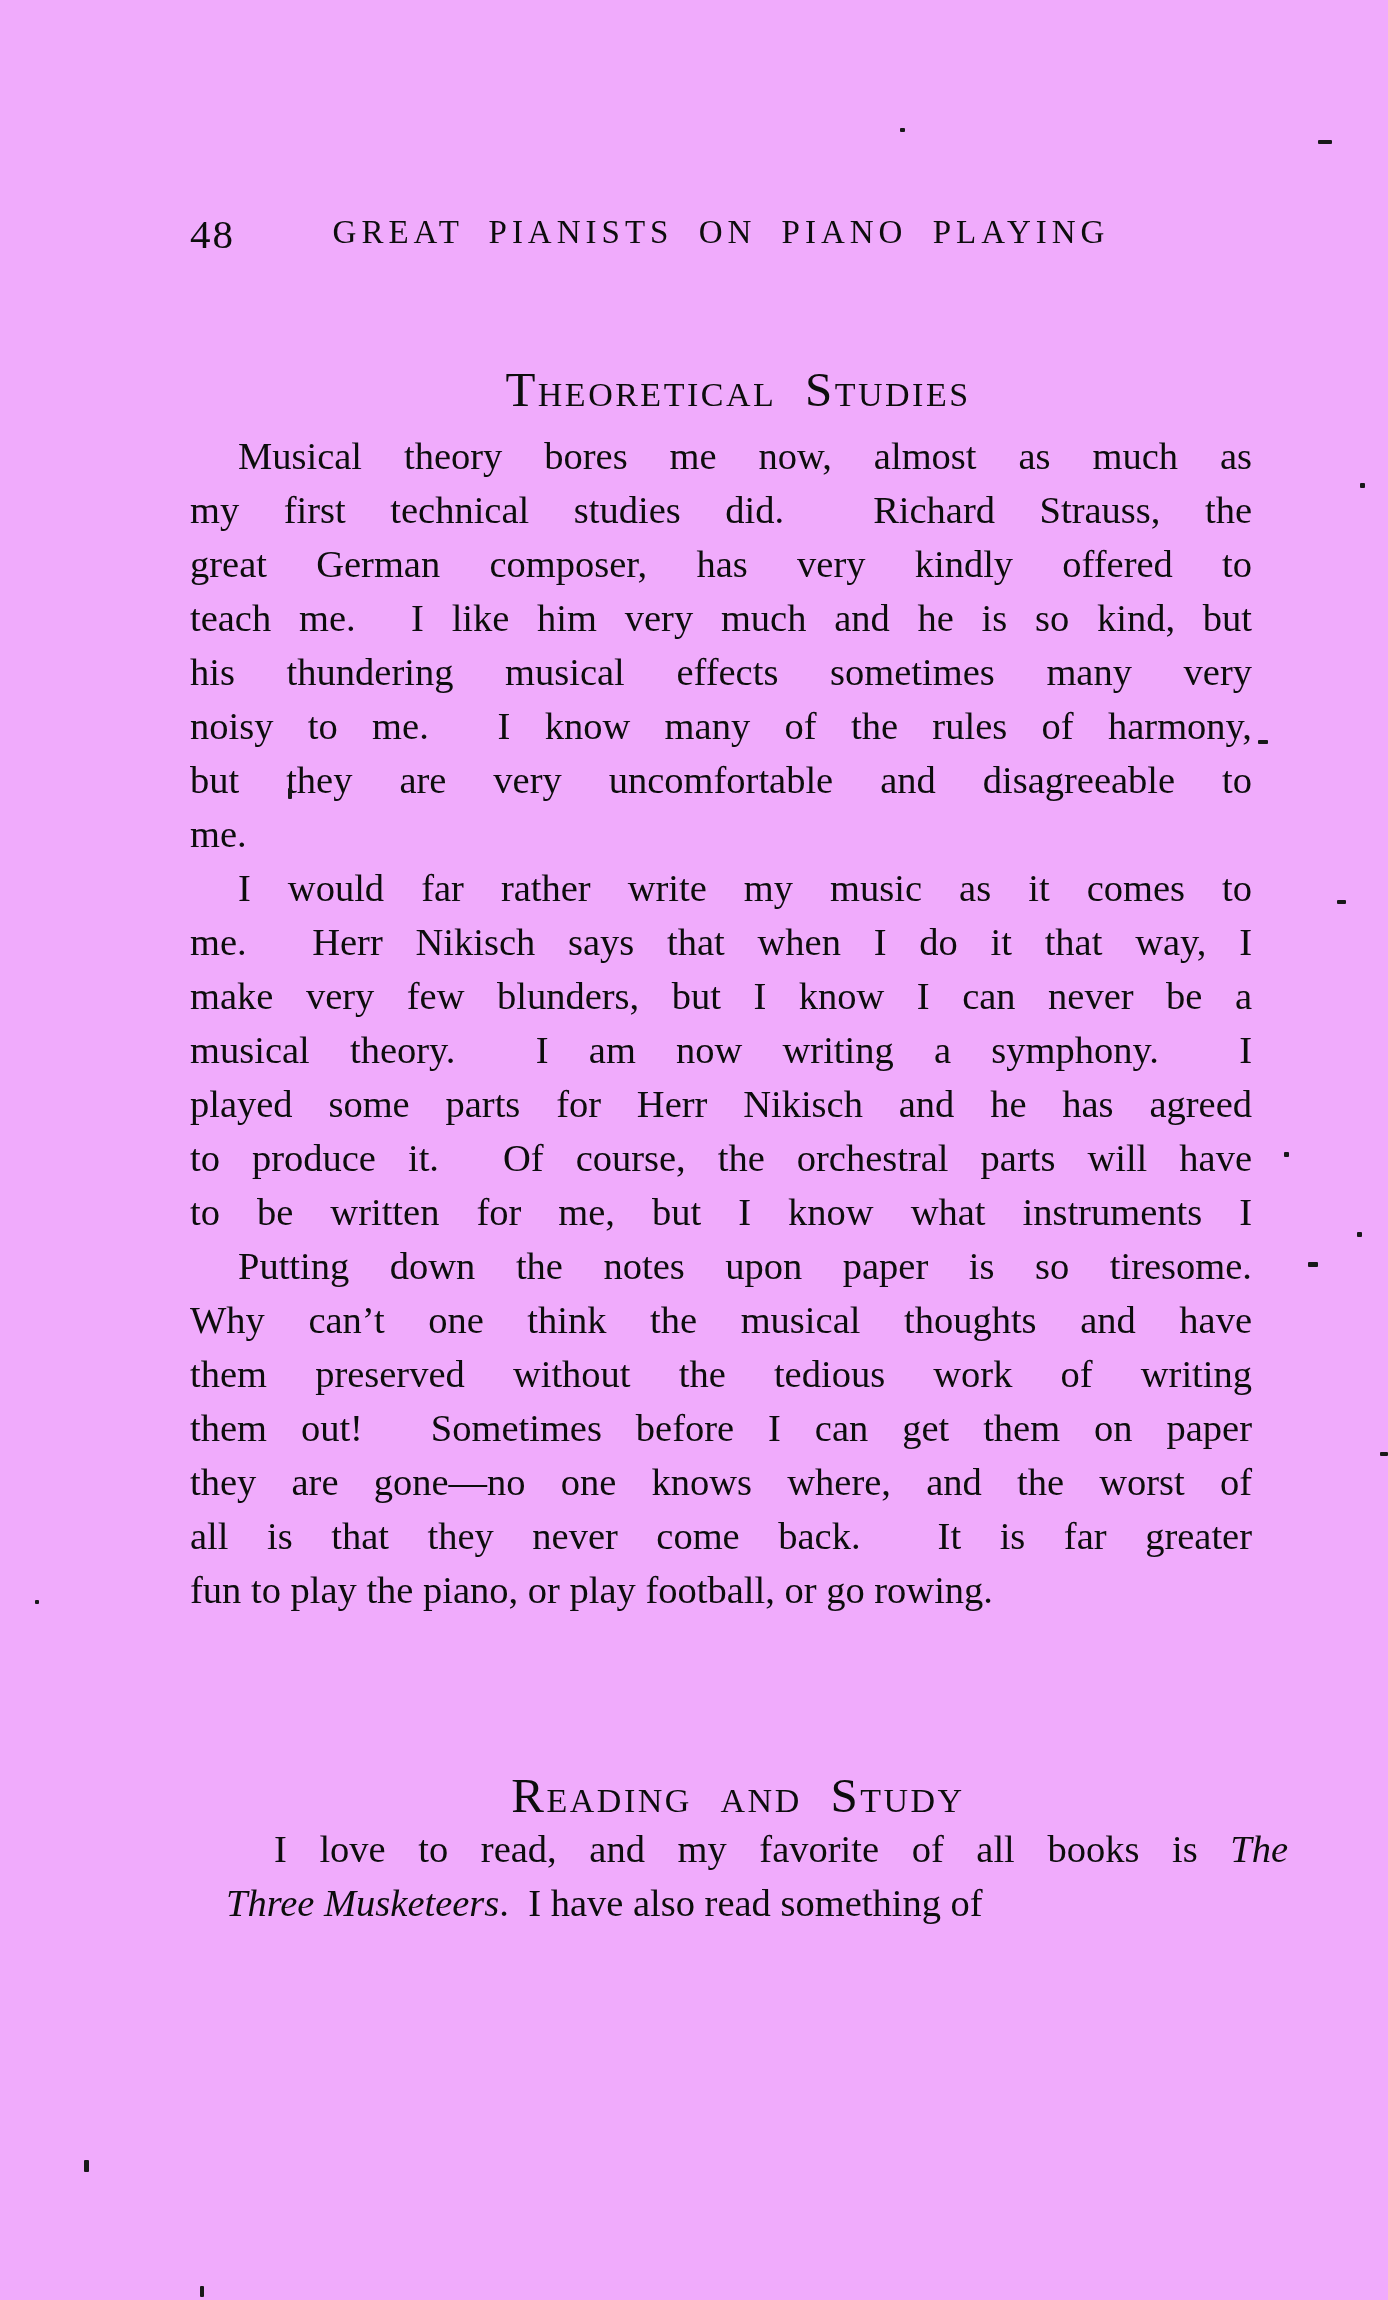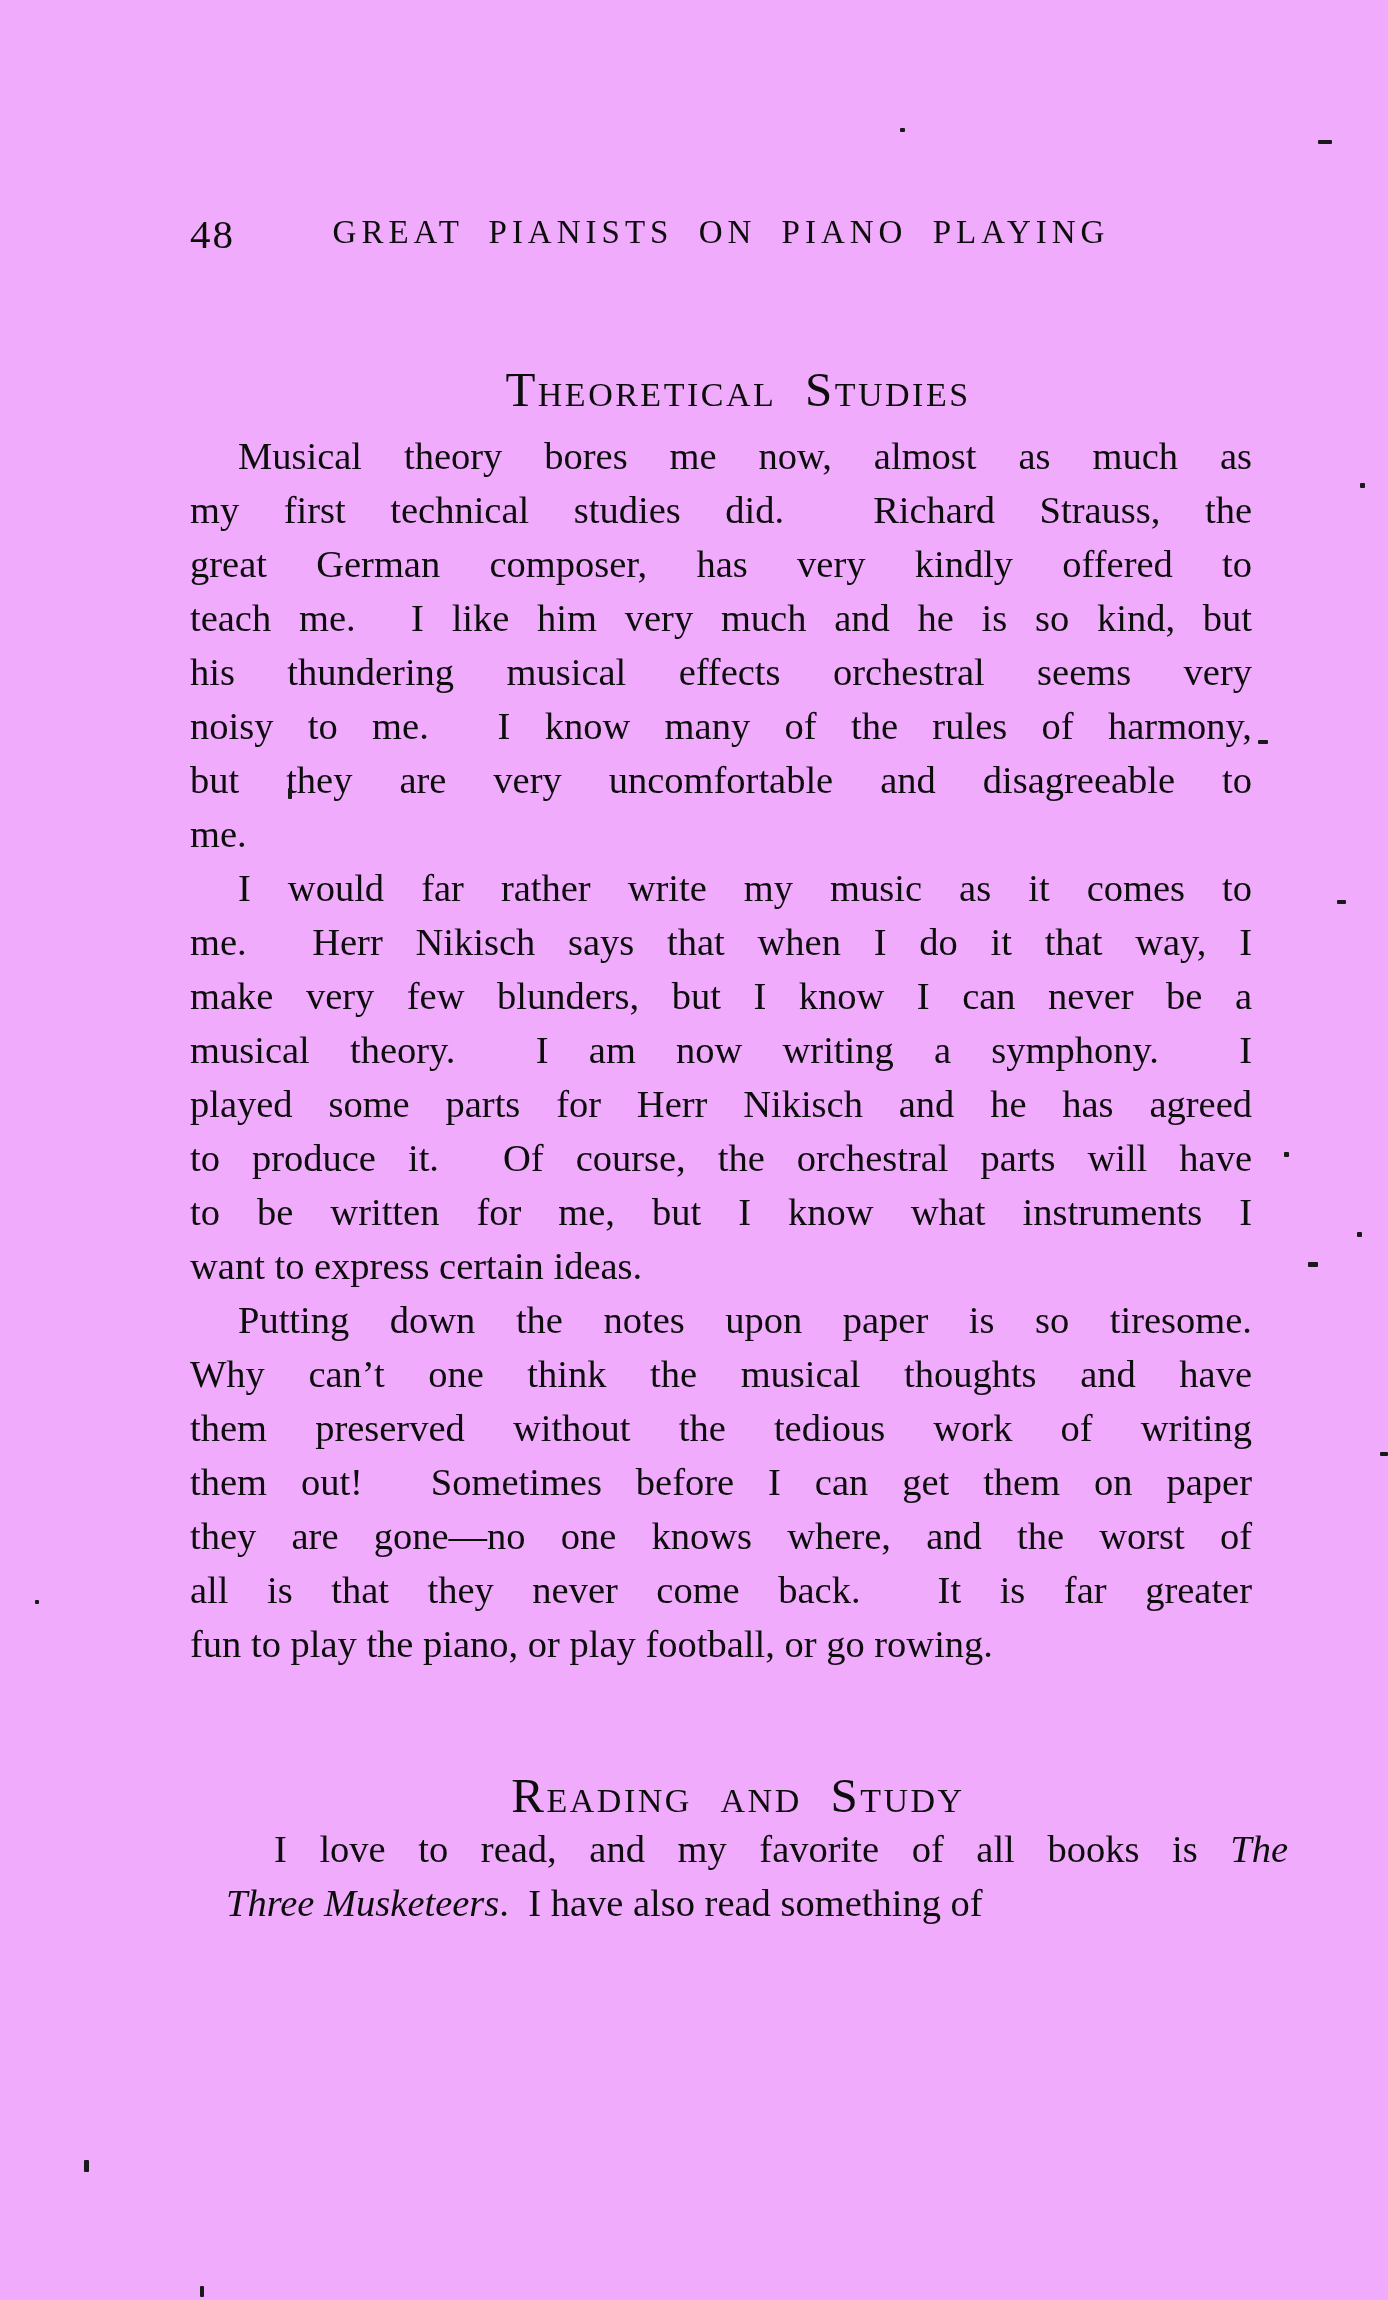--- a/index.html
+++ b/index.html
@@ -95,32 +95,31 @@
     <span class="running-title">GREAT PIANISTS ON PIANO PLAYING</span>
   </header>
 
   <h2 class="section-heading" id="heading-1">Theoretical Studies</h2>
 
   <div class="text-block" id="block-1">
       <div class="line first"><span>Musical theory bores me now, almost as much as</span></div>
       <div class="line"><span>my first technical studies did.&nbsp; Richard Strauss, the</span></div>
       <div class="line"><span>great German composer, has very kindly offered to</span></div>
       <div class="line"><span>teach me.&nbsp; I like him very much and he is so kind, but</span></div>
-      <div class="line"><span>his thundering musical effects orchestral seems very</span></div>
+      <div class="line"><span>his thundering musical effects sometimes many very</span></div>
       <div class="line"><span>noisy to me.&nbsp; I know many of the rules of harmony,</span></div>
       <div class="line"><span>but they are very uncomfortable and disagreeable to</span></div>
       <div class="line last"><span>me.</span></div>
       <div class="line first"><span>I would far rather write my music as it comes to</span></div>
       <div class="line"><span>me.&nbsp; Herr Nikisch says that when I do it that way, I</span></div>
       <div class="line"><span>make very few blunders, but I know I can never be a</span></div>
       <div class="line"><span>musical theory.&nbsp; I am now writing a symphony.&nbsp; I</span></div>
       <div class="line"><span>played some parts for Herr Nikisch and he has agreed</span></div>
       <div class="line"><span>to produce it.&nbsp; Of course, the orchestral parts will have</span></div>
       <div class="line"><span>to be written for me, but I know what instruments I</span></div>
-      <div class="line last"><span>want to express certain ideas.</span></div>
       <div class="line first"><span>Putting down the notes upon paper is so tiresome.</span></div>
       <div class="line"><span>Why can’t one think the musical thoughts and have</span></div>
       <div class="line"><span>them preserved without the tedious work of writing</span></div>
       <div class="line"><span>them out!&nbsp; Sometimes before I can get them on paper</span></div>
       <div class="line"><span>they are gone—no one knows where, and the worst of</span></div>
       <div class="line"><span>all is that they never come back.&nbsp; It is far greater</span></div>
       <div class="line last"><span>fun to play the piano, or play football, or go rowing.</span></div>
     </div>
 
   <h2 class="section-heading" id="heading-2">Reading and Study</h2>

